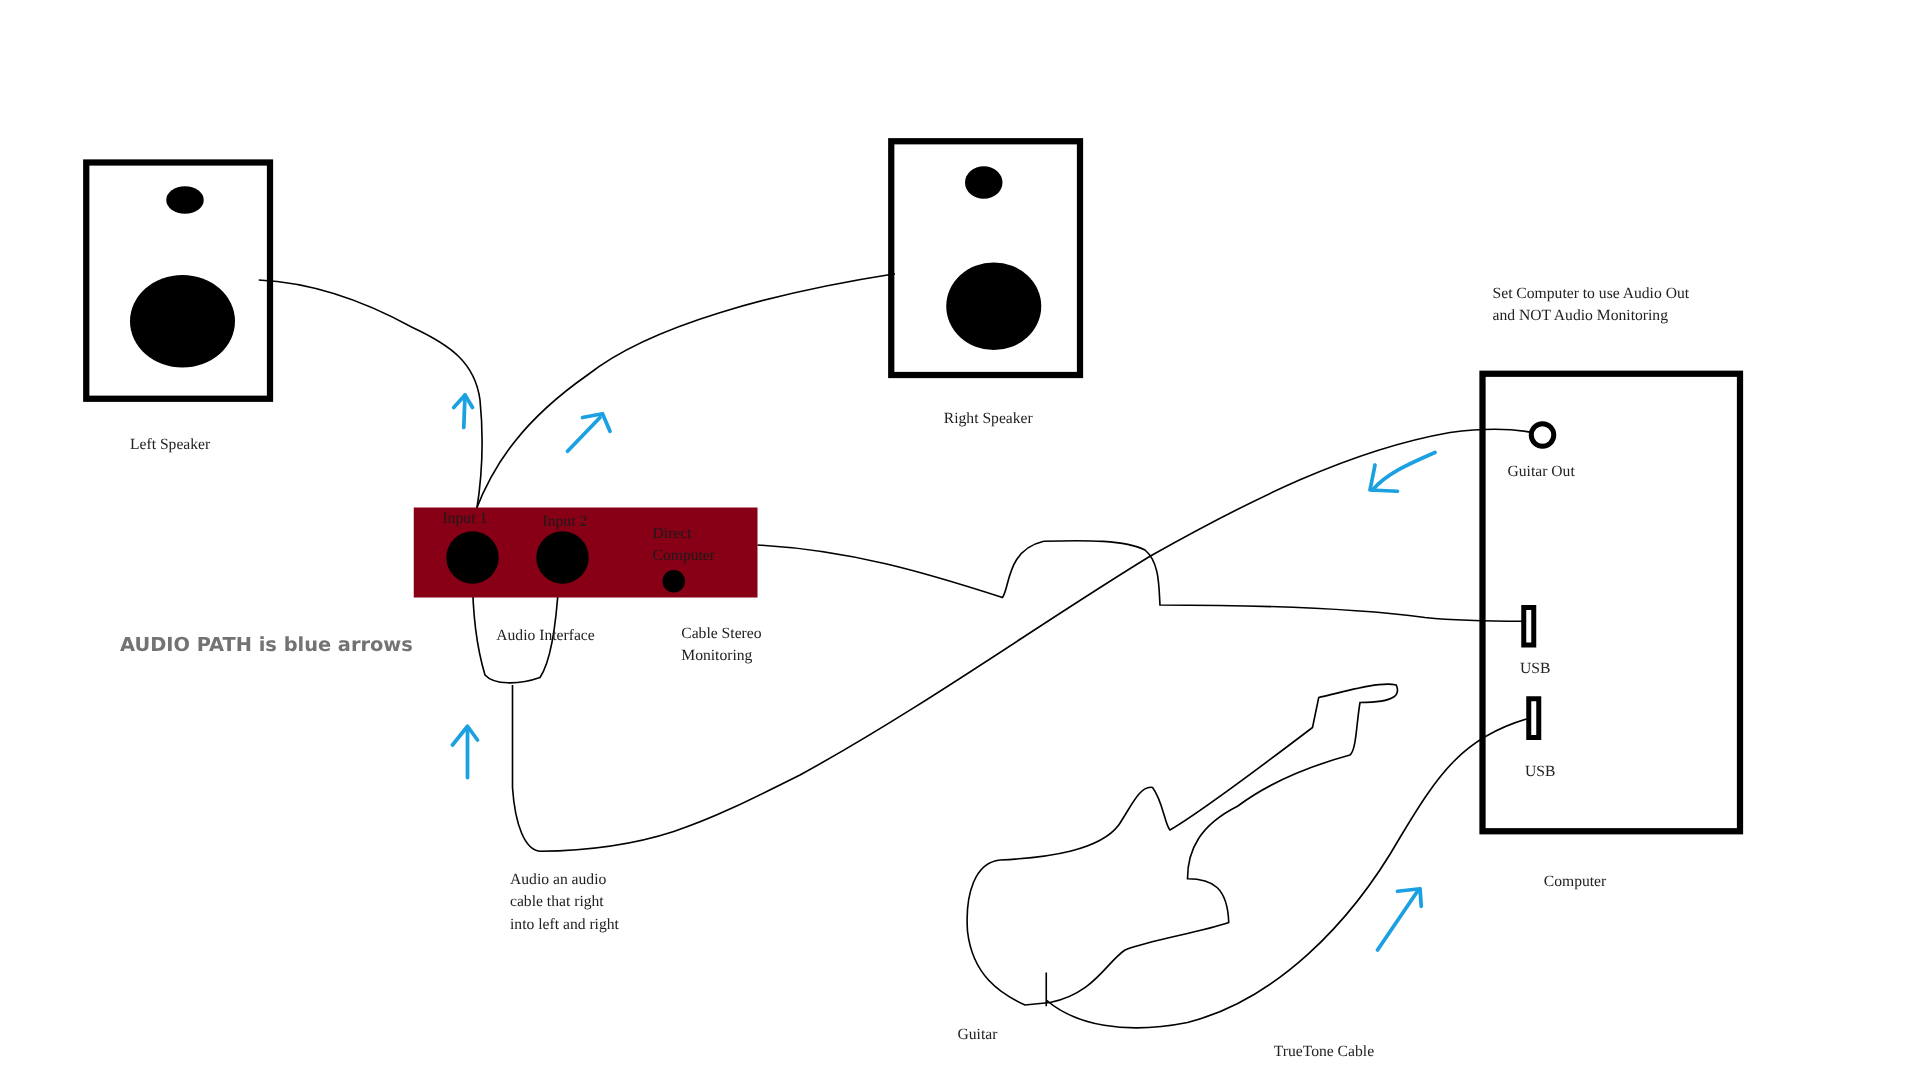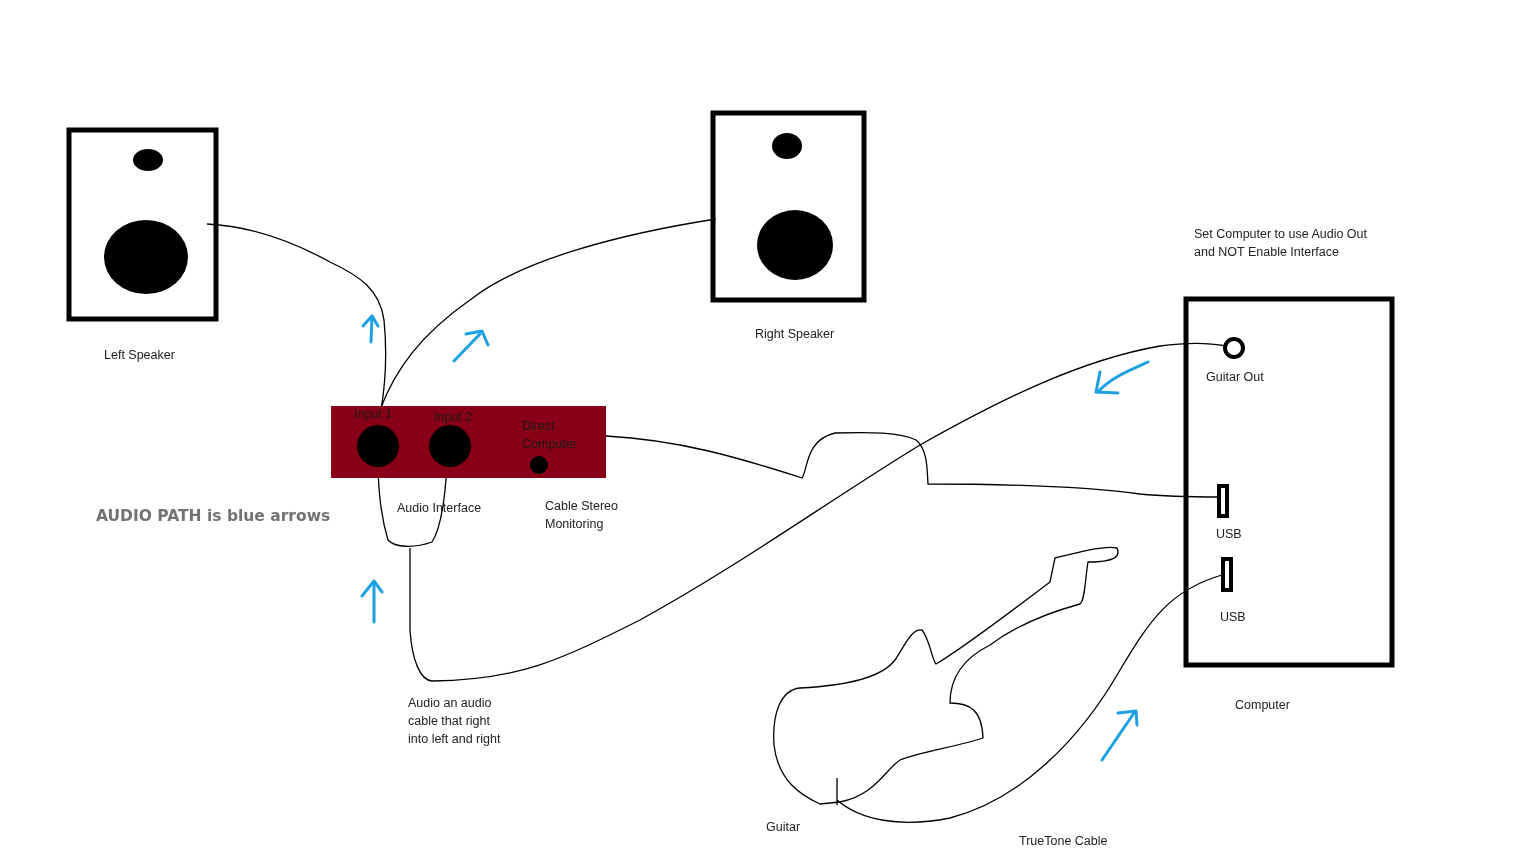--- a/index.html
+++ b/index.html
@@ -1,19 +1,19 @@
 <!DOCTYPE html>
 <html><head>
   <meta charset="utf-8">
   <style>
     html, body { margin: 0; padding: 0; background: #ffffff; }
     body { width: 1536px; height: 864px; position: relative; overflow: hidden;
            font-family: "DejaVu Sans", sans-serif; }
     svg.canvas { position: absolute; left: 0; top: 0; }
-    .lbl { position: absolute; font-family: Liberation Sans, sans-serif; font-size: 12.5px;
+    .lbl { position: absolute; font-family: Liberation Serif, serif; font-size: 12.5px;
            color: #222222; line-height: 18px; white-space: nowrap; text-align: center; }
     .lbl-int { color: #1a1a1a; font-size: 12.5px; }
     .legend { position: absolute; left: 52px; top: 507px; font-family: "DejaVu Sans", sans-serif;
               font-weight: bold; font-size: 15.5px; color: #737373; white-space: nowrap; margin-left: 44px; }
   </style>
 </head>
 <body>
 
 <svg class="canvas" width="1536" height="864" viewBox="0 0 1536 864">
 
@@ -91,21 +91,21 @@
 <div class="lbl" style="left:545px; top:497px;">Cable Stereo</div>
 <div class="lbl" style="left:545px; top:515px;">Monitoring</div>
 
 <div class="legend">AUDIO PATH is blue arrows</div>
 
 <div class="lbl" style="left:408px; top:694px;">Audio an audio</div>
 <div class="lbl" style="left:408px; top:712px;">cable that right</div>
 <div class="lbl" style="left:408px; top:730px;">into left and right</div>
 
 <div class="lbl" style="left:1194px; top:225px;">Set Computer to use Audio Out</div>
-<div class="lbl" style="left:1194px; top:243px;">and NOT Enable Interface</div>
+<div class="lbl" style="left:1194px; top:243px;">and NOT Audio Monitoring</div>
 
 <div class="lbl" style="left:1206px; top:368px;">Guitar Out</div>
 <div class="lbl" style="left:1216px; top:525px;">USB</div>
 <div class="lbl" style="left:1220px; top:608px;">USB</div>
 <div class="lbl" style="left:1235px; top:696px;">Computer</div>
 
 <div class="lbl" style="left:1019px; top:792px;margin-top:40px;">TrueTone Cable</div>
 <div class="lbl" style="left:766px; top:818px;">Guitar</div>
 
 </body></html>

